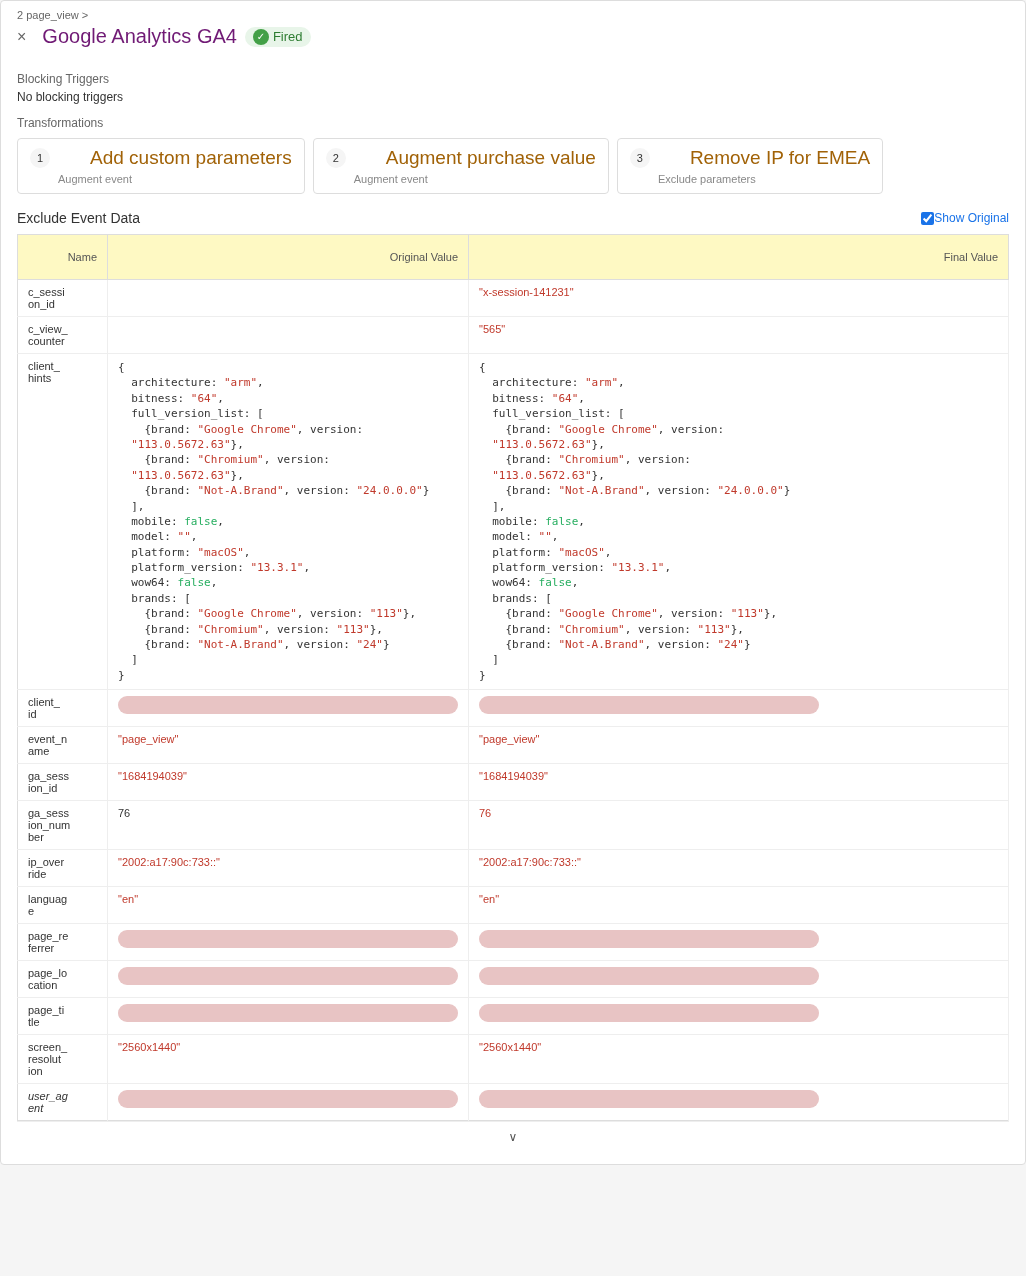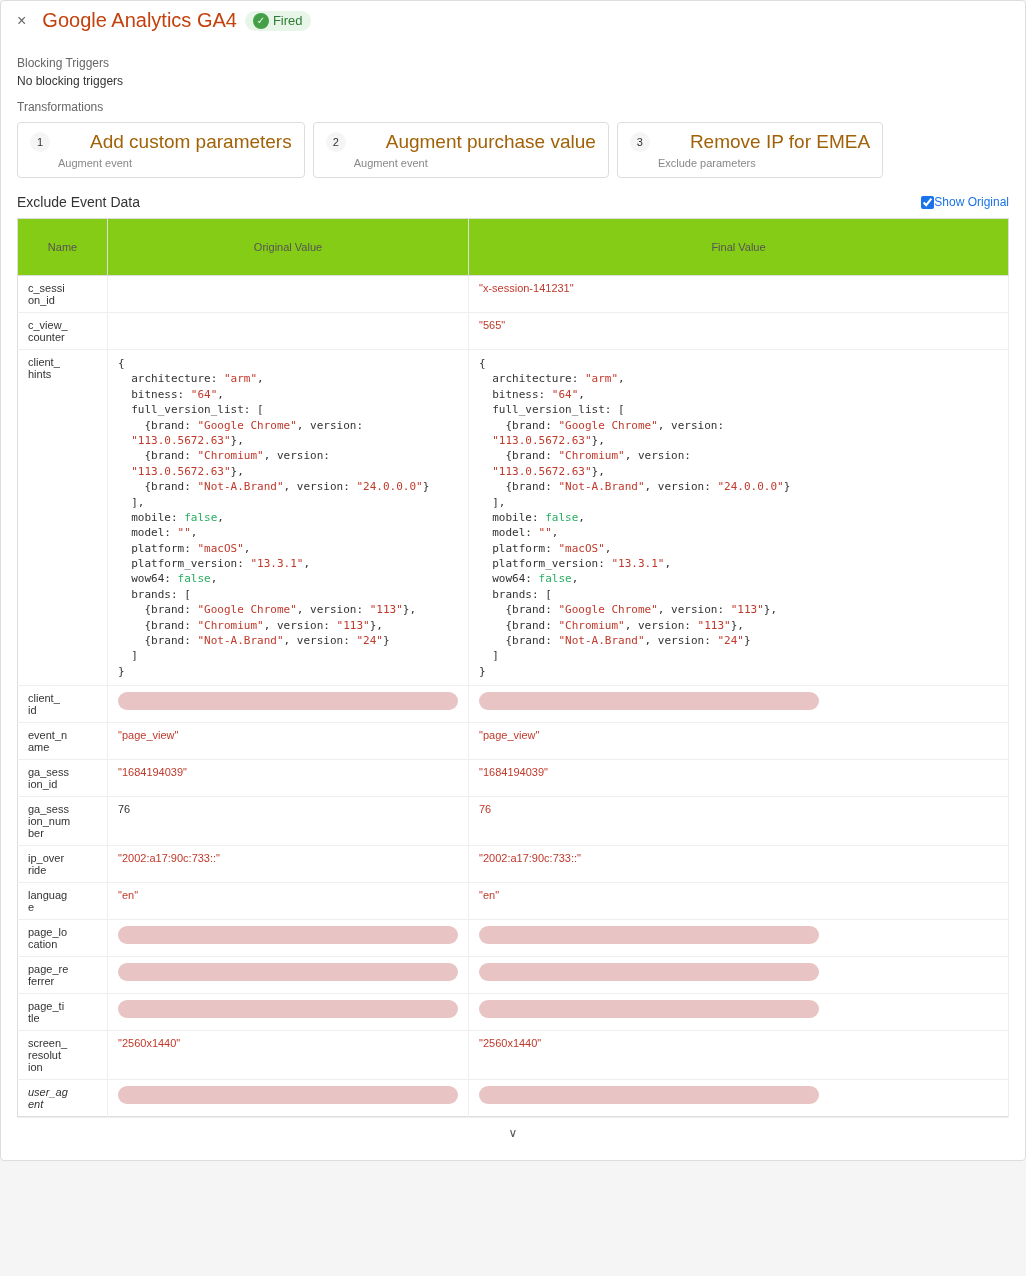--- a/index.html
+++ b/index.html
@@ -26,21 +26,21 @@
       margin-right: 8px;
     }
     .title-row {
       display: flex;
       align-items: center;
       gap: 8px;
     }
     .page-title {
       font-size: 20px;
       font-weight: normal;
-      color: #c2410c;
+      color: #701a75;
       text-align: center;
     }
     .fired-badge {
       display: flex;
       align-items: center;
       gap: 4px;
       background: #e8f5e9;
       border-radius: 12px;
       padding: 2px 8px;
       color: #2e7d32;
@@ -134,23 +134,23 @@
     .show-original-checkbox {
       accent-color: #1a73e8;
     }
     .data-table {
       width: 100%;
       border-collapse: collapse;
       border: 1px solid #ddd;
       font-size: 11px;
     }
     .data-table th {
-      background: #84cc16;
-      padding: 22px 10px;
-      text-align: center;
+      background: #fef9c3;
+      padding: 16px 10px;
+      text-align: right;
       border-bottom: 1px solid #ddd;
       border-right: 1px solid #ddd;
       font-weight: 500;
       color: #555;
     }
     .data-table td {
       padding: 6px 10px;
       vertical-align: top;
       border-bottom: 1px solid #eee;
       border-right: 1px solid #eee;
@@ -208,20 +208,23 @@
       color: #666;
       margin-bottom: 4px;
     }
   </style>
 </head>
 <body>
 
 <div class="panel">
 
   <div class="header-area">
+    <div class="breadcrumb-area">
+      <span>2 page_view &gt;</span>
+    </div>
     <div class="title-row">
       <span class="close-btn">×</span>
       <span class="page-title">Google Analytics GA4</span>
       <span class="fired-badge">
         <span class="fired-check">✓</span>
         <span>Fired</span>
       </span>
     </div>
   </div>
 
@@ -372,31 +375,31 @@
           <td class="col-final red-str">"2002:a17:90c:733::"</td>
         </tr>
 
         <tr>
           <td class="col-name">languag<br>e</td>
           <td class="col-original red-str">"en"</td>
           <td class="col-final red-str">"en"</td>
         </tr>
 
         <tr>
+          <td class="col-name">page_re<br>ferrer</td>
+          <td class="col-original">
+            <div class="blurred-bar"></div>
+          </td>
+          <td class="col-final">
+            <div class="blurred-bar-final"></div>
+          </td>
+        </tr>
+
+        <tr>
           <td class="col-name">page_lo<br>cation</td>
-          <td class="col-original">
-            <div class="blurred-bar"></div>
-          </td>
-          <td class="col-final">
-            <div class="blurred-bar-final"></div>
-          </td>
-        </tr>
-
-        <tr>
-          <td class="col-name">page_re<br>ferrer</td>
           <td class="col-original">
             <div class="blurred-bar"></div>
           </td>
           <td class="col-final">
             <div class="blurred-bar-final"></div>
           </td>
         </tr>
 
         <tr>
           <td class="col-name">page_ti<br>tle</td>

